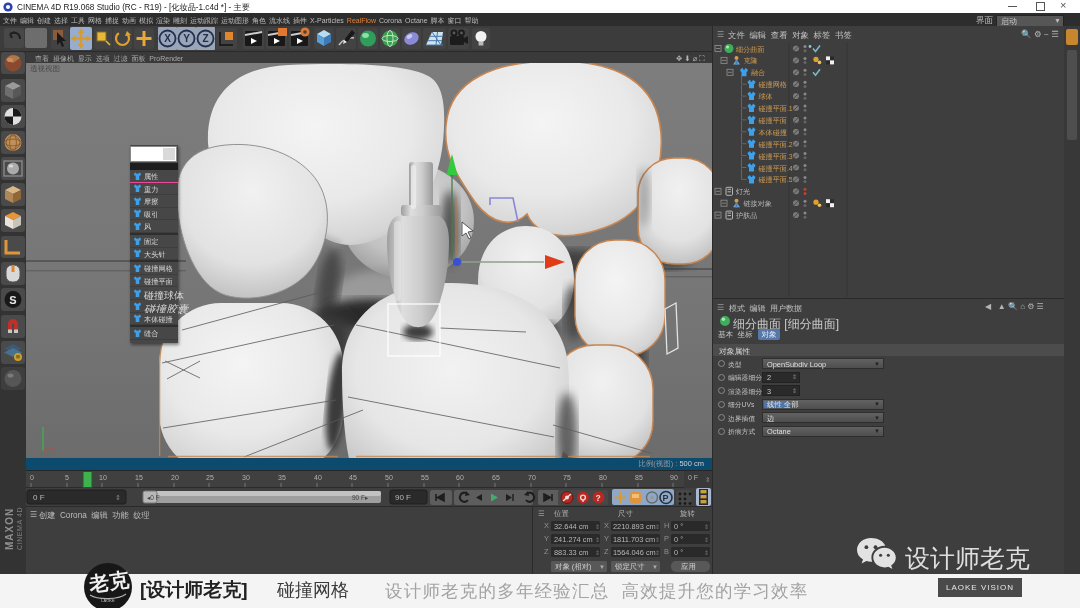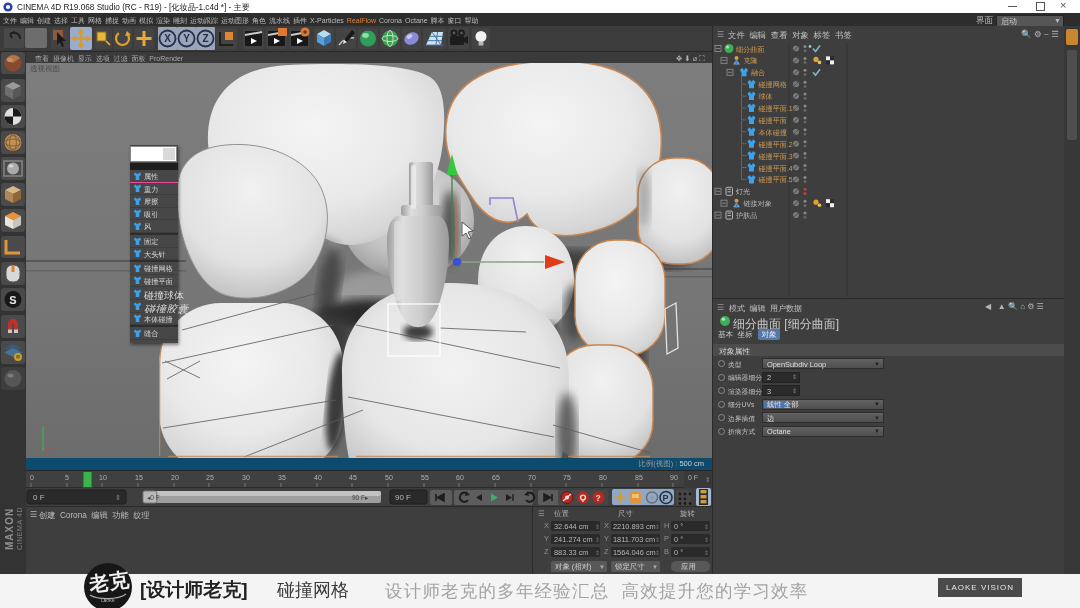--- a/index.html
+++ b/index.html
@@ -960,20 +960,37 @@
 <div class="abs" style="left:1064px;top:26px;width:16px;height:548px;background:#383838;" id="rightstrip">
   <div class="abs" style="left:2px;top:3px;width:12px;height:16px;background:#c8872f;border-radius:2px;"></div>
   <div class="abs" style="left:3px;top:24px;width:10px;height:90px;background:#4e4e4e;border-radius:2px;"></div>
 </div>
 
 <svg class="abs" style="left:0px;top:415px;" width="26" height="140" viewBox="0 0 26 140">
   <text x="13" y="135" transform="rotate(-90 13 135)" font-family="Liberation Sans,sans-serif" font-size="10" font-weight="bold" fill="#8f8f8f" letter-spacing="1">MAXON</text>
   <text x="22" y="135" transform="rotate(-90 22 135)" font-family="Liberation Sans,sans-serif" font-size="7" fill="#7e7e7e" letter-spacing="0.6">CINEMA 4D</text>
 </svg>
 
+<div class="abs" id="watermark" style="left:855px;top:536px;width:210px;height:40px;">
+  <svg width="210" height="40" viewBox="0 0 210 40">
+    <g fill="#e2e2e2">
+      <path d="M 16 2 C 8 2 2 7.5 2 14 C 2 18 4.3 21.3 8 23.4 L 6.6 27.5 L 11.4 25 C 12.8 25.5 14.4 25.8 16 25.8 C 16.4 25.8 16.8 25.8 17.2 25.75 C 16.7 24.4 16.4 23 16.4 21.5 C 16.4 15 22.2 9.8 29.4 9.8 C 29.7 9.8 30 9.8 30.3 9.83 C 28.6 5.3 22.9 2 16 2 Z"></path>
+      <path d="M 29.5 11.8 C 23.3 11.8 18.3 16.2 18.3 21.6 C 18.3 27 23.3 31.4 29.5 31.4 C 30.8 31.4 32.1 31.2 33.3 30.8 L 37.4 33 L 36.2 29.4 C 39.2 27.6 40.8 24.8 40.8 21.6 C 40.8 16.2 35.7 11.8 29.5 11.8 Z"></path>
+    </g>
+    <g fill="#3d3d3d">
+      <circle cx="11.4" cy="11.2" r="1.9"></circle>
+          <circle cx="20.5" cy="11.2" r="1.9"></circle>
+    </g>
+    <g fill="#3d3d3d">
+      <circle cx="25.6" cy="19.3" r="1.55"></circle>
+          <circle cx="33.3" cy="19.3" r="1.55"></circle>
+    </g>
+    <text x="50" y="31" font-family="Liberation Sans,sans-serif" font-size="25" fill="#dedede">设计师老克</text>
+  </svg>
+</div>
 
 <div class="abs" style="left:0;top:574px;width:1080px;height:34px;background:#f4f4f4;" id="banner">
   <div class="abs t" style="left:140px;top:3px;font-size:19px;font-weight:bold;color:#222222;">[设计师老克]</div>
   <div class="abs t" style="left:277px;top:4px;font-size:18px;color:#3a3a3a;">碰撞网格</div>
   <div class="abs t" style="left:385px;top:5px;font-size:17.5px;color:#a3a3a3;letter-spacing:1.2px;">设计师老克的多年经验汇总&nbsp;&nbsp;高效提升您的学习效率</div>
   <div class="abs" style="left:938px;top:4px;width:84px;height:19px;background:#4a4a4a;">
     <div class="abs t" style="left:8px;top:5px;font-size:8px;color:#e8e8e8;letter-spacing:1px;">LAOKE VISION</div>
   </div>
 </div>
 

